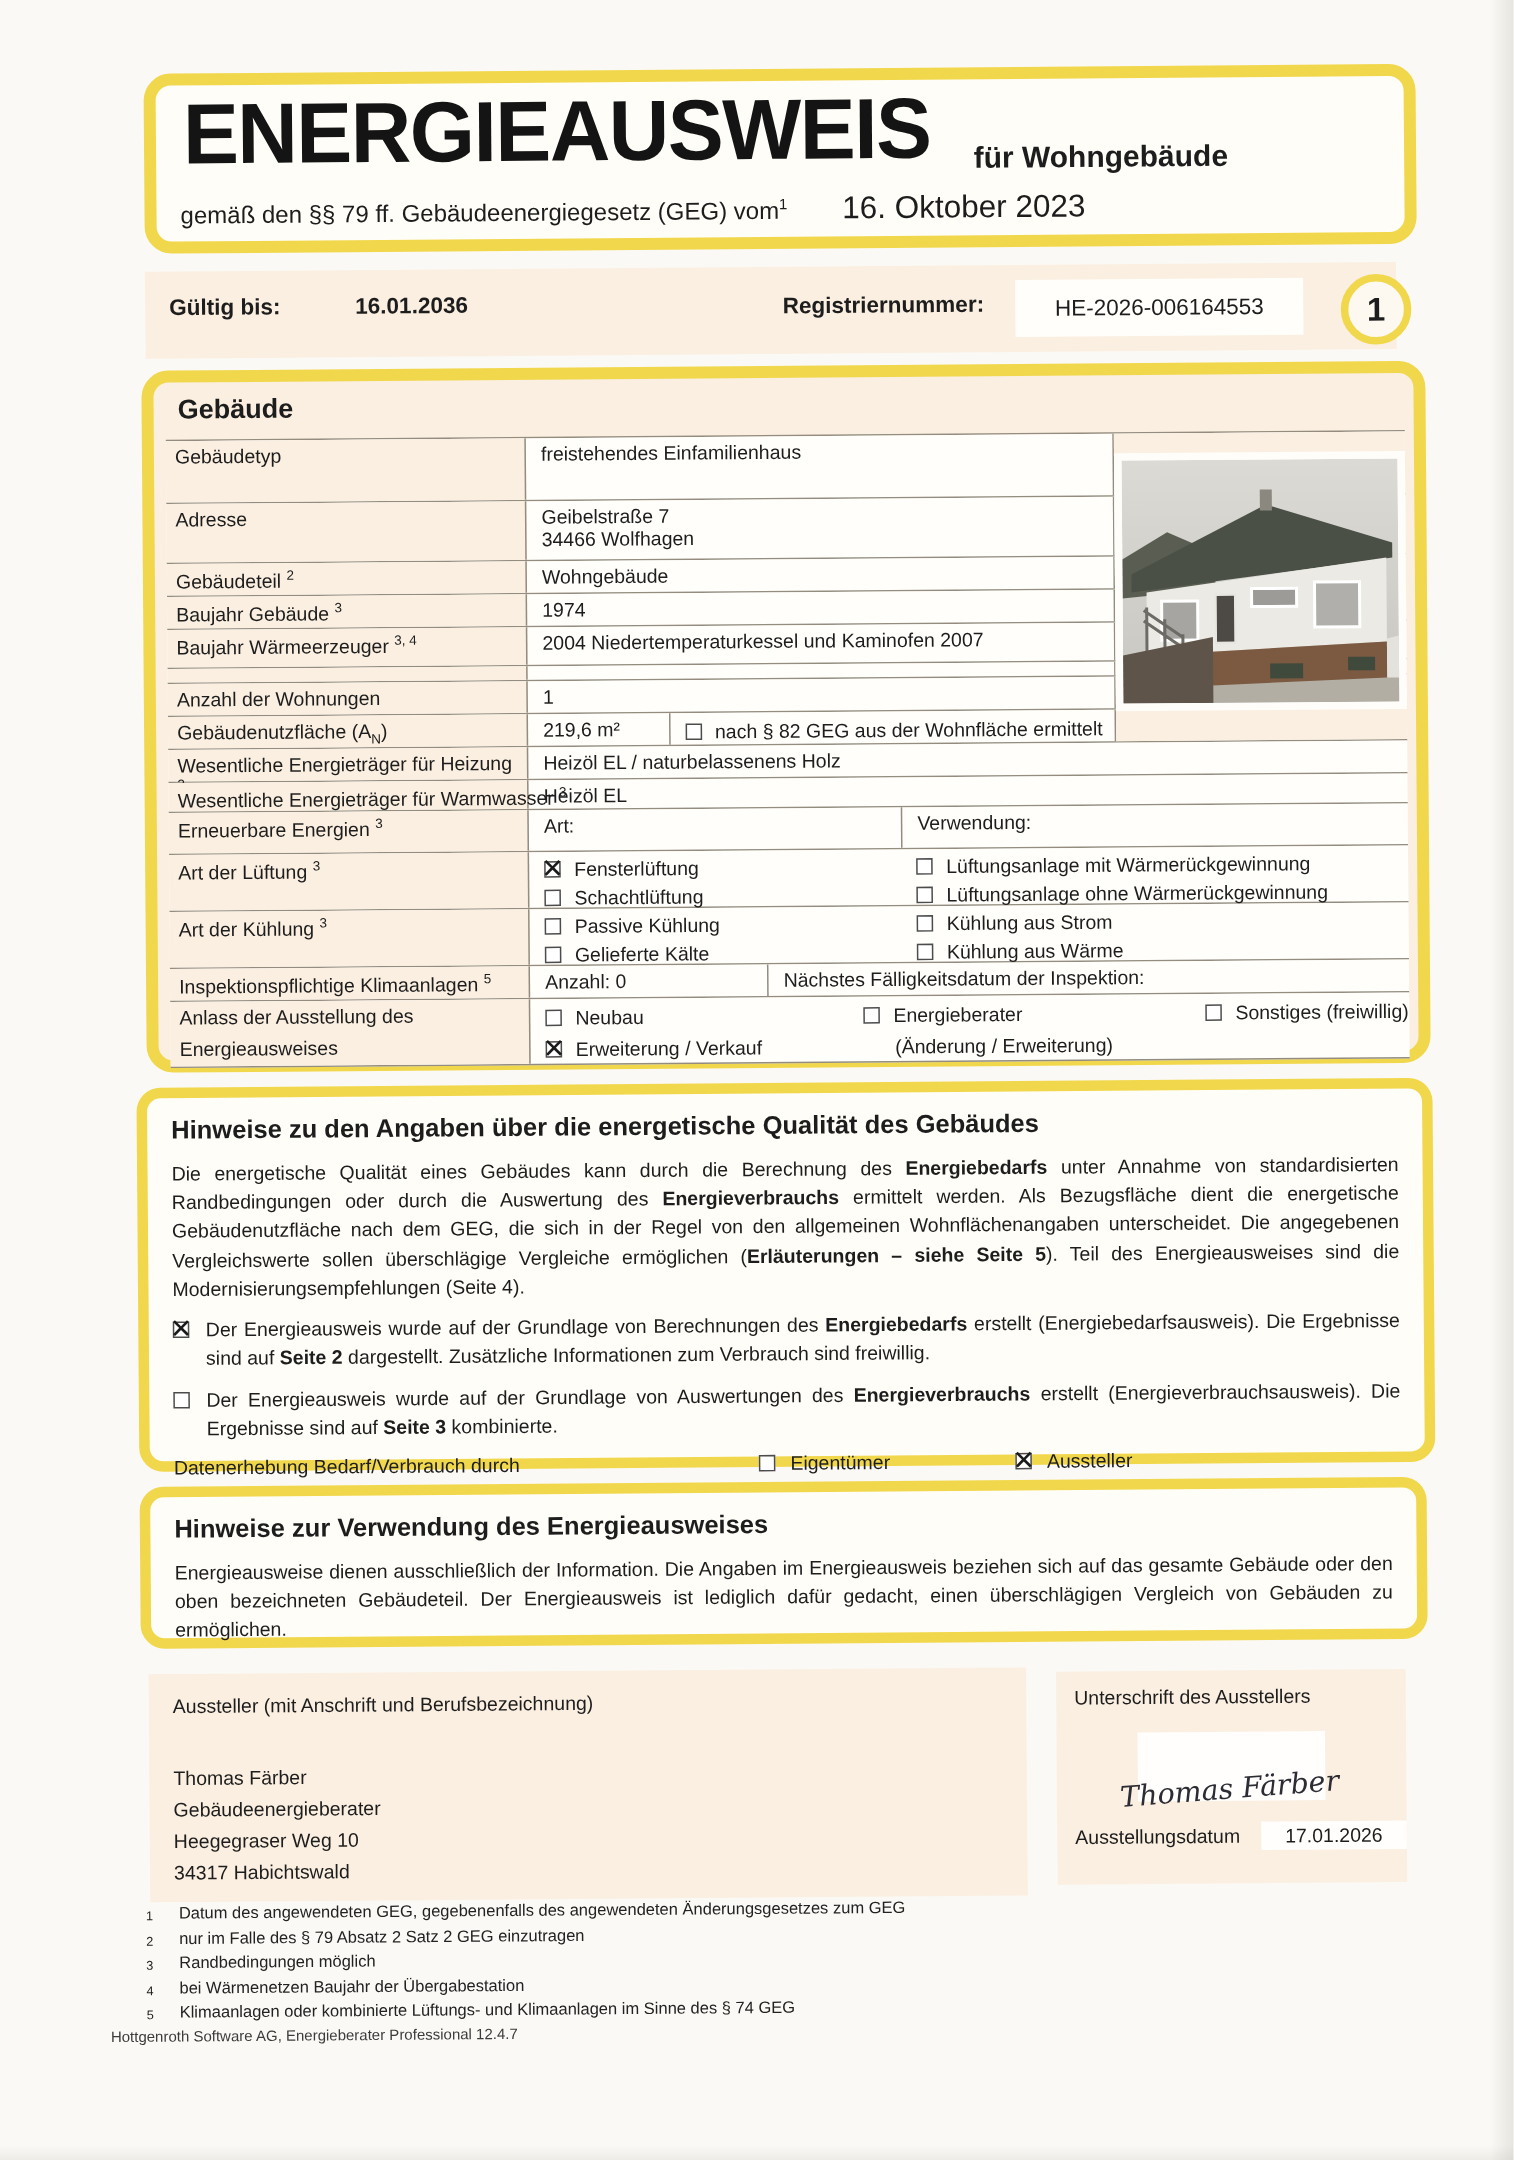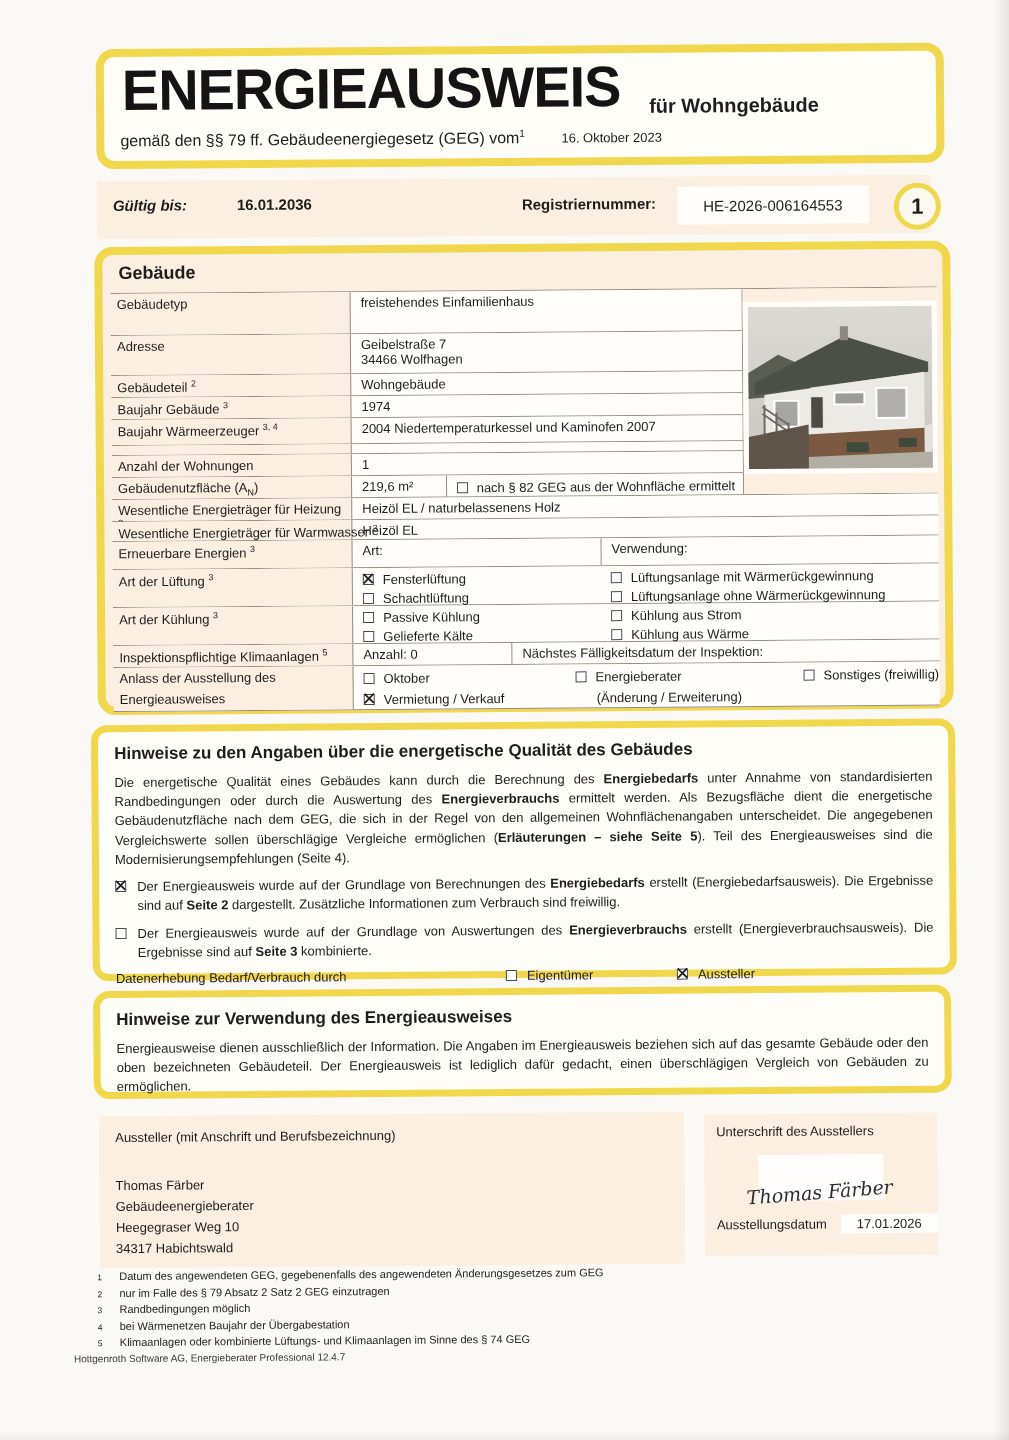--- a/index.html
+++ b/index.html
@@ -12,25 +12,25 @@
     background:linear-gradient(to bottom, rgba(0,0,0,0), rgba(90,85,75,0.08)); }
 
   
   .hdr-box { position:absolute; left:100px; top:46px; width:848px; height:120px;
     background:#fffdf8; border:8px solid #f1d74b; border-radius:18px; }
   .hdr-title { position:absolute; left:18px; top:0px; font-size:57px; font-weight:bold;
     letter-spacing:-1px; color:#141414; transform:scaleX(0.98); transform-origin:left; white-space:nowrap; }
   .hdr-for { position:absolute; left:545px; top:42px; font-size:20px; font-weight:bold; white-space:nowrap; }
   .hdr-law { position:absolute; left:16px; top:74px; font-size:16px; white-space:nowrap; }
   .hdr-law sup { font-size:10px; }
-  .hdr-date { margin-left:32px; font-size:13px; }
+  .hdr-date { margin-left:32px; font-size:21px; }
 
   
   .meta { position:absolute; left:100px; top:178px; width:834px; height:58px; background:#faefe0; }
-  .meta-valid-label { position:absolute; left:16px; top:16px; font-size:15px; font-weight:bold;font-style:italic; }
+  .meta-valid-label { position:absolute; left:16px; top:16px; font-size:15px; font-weight:bold; }
   .meta-valid-value { position:absolute; left:140px; top:16px; font-size:15px; font-weight:bold;text-align:right; }
   .meta-reg-label { position:absolute; left:425px; top:18px; font-size:15px; font-weight:bold; }
   .meta-reg-box { position:absolute; left:580px; top:10px; width:192px; height:38px; background:#fffefb;
     display:flex; align-items:center; justify-content:center; font-size:15px; }
   .page-circle { position:absolute; left:897px; top:186px; width:47px; height:47px; border-radius:50%;
     border:5px solid #f1d74b; background:#fdf9f1; display:flex; align-items:center; justify-content:center;
     font-size:22px; font-weight:bold; }
 
   
   .gbox { position:absolute; left:97px; top:244px; width:856px; height:468px;
@@ -241,25 +241,25 @@
       </div>
 
       <div class="gr" style="height:44px">
         <div class="gcl">
           <div>Anlass der Ausstellung des</div>
           <div style="margin-top:6px;">Energieausweises</div>
         </div>
         <div class="gcv optcol" style="width:212px;flex:none;">
           <span class="opt" style="height:21px;">
                 <span class="cb"></span>
-                <span>Oktober</span>
+                <span>Neubau</span>
               </span>
           <span class="opt" style="height:21px;">
                 <span class="cb checked"></span>
-                <span>Vermietung / Verkauf</span>
+                <span>Erweiterung / Verkauf</span>
               </span>
         </div>
         <div class="gcv optcol" style="width:228px;flex:none;">
           <span class="opt" style="height:21px;">
                 <span class="cb"></span>
                 <span>Energieberater</span>
               </span>
           <span style="display:block;padding-left:21px;line-height:21px;">(Änderung / Erweiterung)</span>
         </div>
         <div class="gcv optcol" style="flex:1;">

